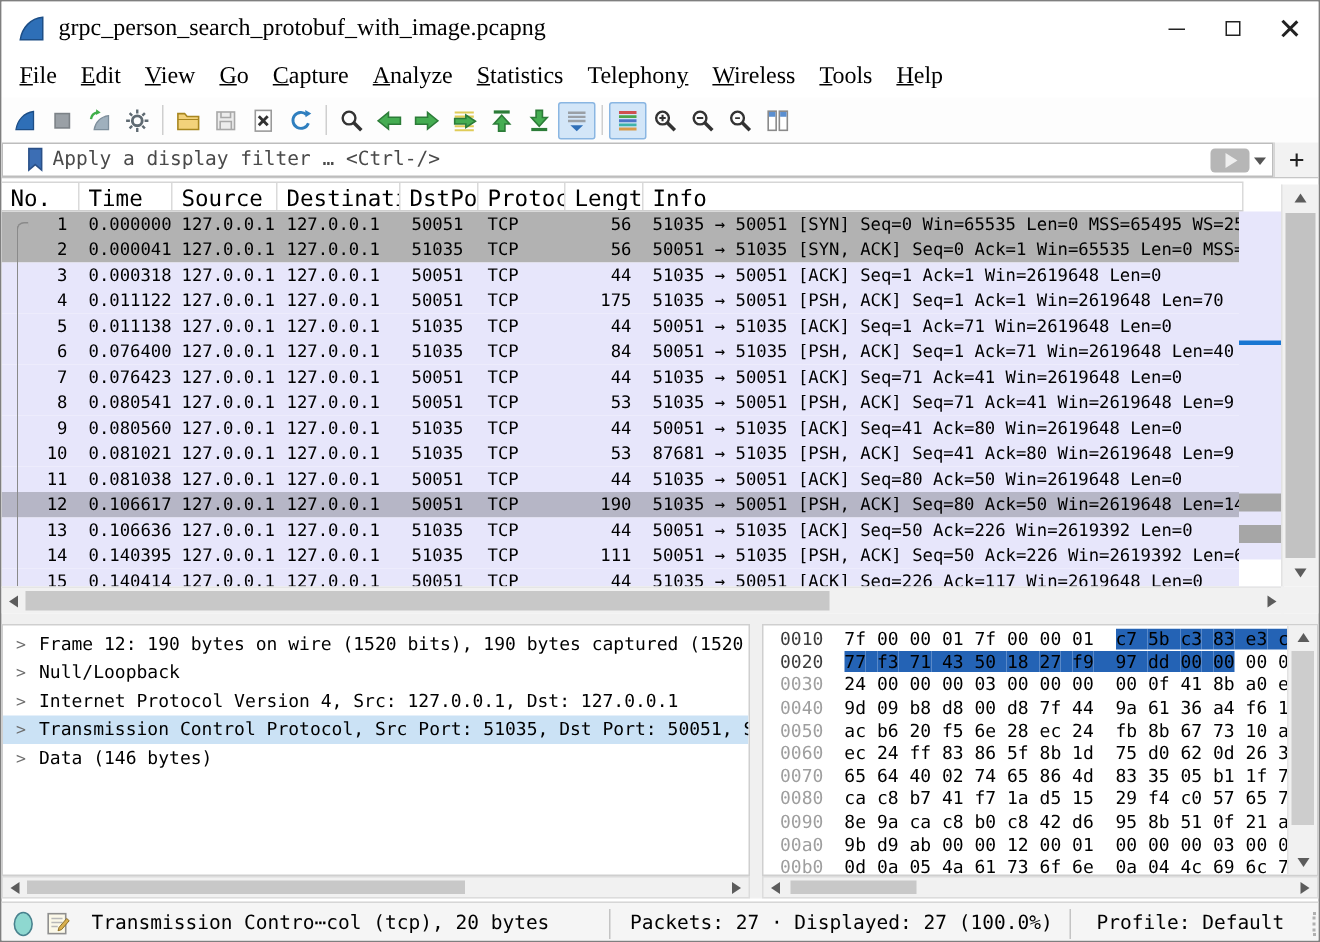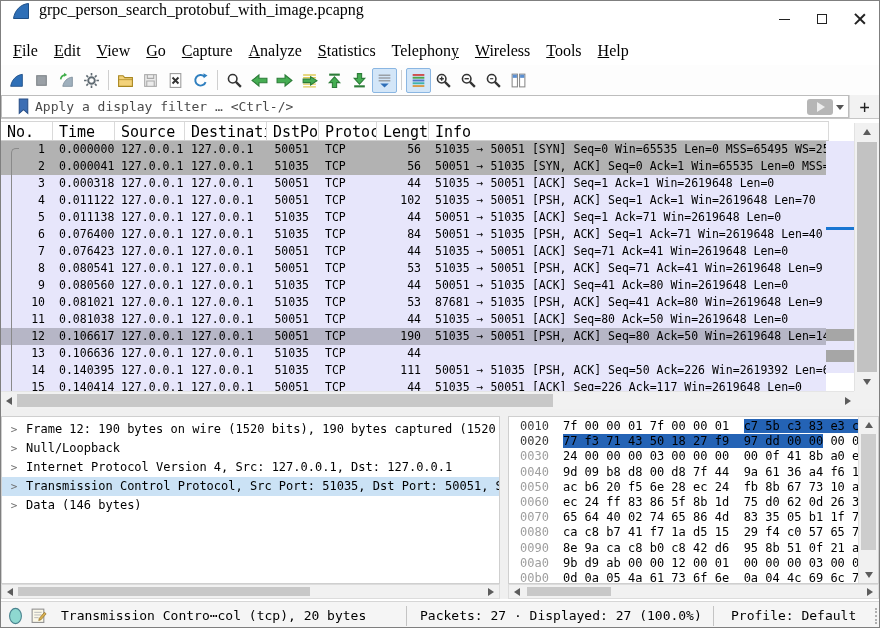--- a/index.html
+++ b/index.html
@@ -1,20 +1,20 @@
 <!DOCTYPE html>
 <html><head>
 <meta charset="utf-8">
 <style>
   html,body{margin:0;padding:0;background:#d8d8d8;}
   *{box-sizing:border-box;}
   #win{position:relative;width:880px;height:628px;background:#fff;border:1px solid #7f7f7f;
        font-family:"DejaVu Sans Mono",monospace;overflow:hidden;color:#000;}
   
-  .titlebar{position:absolute;left:0;top:0;right:0;height:36px;display:flex;align-items:flex-start;background:#fff;}
+  .titlebar{position:absolute;left:0;top:0;right:0;height:36px;display:flex;align-items:center;background:#fff;}
   .app-icon{margin:0 8px 0 10px;display:flex;}
   .title-text{font-family:"Liberation Serif",serif;font-size:16px;}
   .win-controls{margin-left:auto;display:flex;height:36px;}
   .win-btn{width:38px;height:36px;display:flex;align-items:center;justify-content:center;}
   .glyph-min{width:11px;height:1px;background:#222;}
   .glyph-max{width:10px;height:10px;border:1px solid #222;}
   .glyph-close{position:relative;width:12px;height:12px;}
   .glyph-close::before,.glyph-close::after{content:"";position:absolute;left:5px;top:-1px;width:1.5px;height:14px;background:#222;}
   .glyph-close::before{transform:rotate(45deg);}  .glyph-close::after{transform:rotate(-45deg);}
   
@@ -325,21 +325,21 @@
           <span class="c-len">44</span>
           <span class="c-info">51035 → 50051 [ACK] Seq=1 Ack=1 Win=2619648 Len=0</span>
         </div>
         <div class="prow tcp">
           <span class="c-no">4</span>
           <span class="c-time">0.011122</span>
           <span class="c-src">127.0.0.1</span>
           <span class="c-dst">127.0.0.1</span>
           <span class="c-dport">50051</span>
           <span class="c-proto">TCP</span>
-          <span class="c-len">102</span>
+          <span class="c-len">175</span>
           <span class="c-info">51035 → 50051 [PSH, ACK] Seq=1 Ack=1 Win=2619648 Len=70</span>
         </div>
         <div class="prow tcp">
           <span class="c-no">5</span>
           <span class="c-time">0.011138</span>
           <span class="c-src">127.0.0.1</span>
           <span class="c-dst">127.0.0.1</span>
           <span class="c-dport">51035</span>
           <span class="c-proto">TCP</span>
           <span class="c-len">44</span>
@@ -416,20 +416,21 @@
           <span class="c-info">51035 → 50051 [PSH, ACK] Seq=80 Ack=50 Win=2619648 Len=146</span>
         </div>
         <div class="prow tcp">
           <span class="c-no">13</span>
           <span class="c-time">0.106636</span>
           <span class="c-src">127.0.0.1</span>
           <span class="c-dst">127.0.0.1</span>
           <span class="c-dport">51035</span>
           <span class="c-proto">TCP</span>
           <span class="c-len">44</span>
+          <span class="c-info">50051 → 51035 [ACK] Seq=50 Ack=226 Win=2619392 Len=0</span>
         </div>
         <div class="prow tcp">
           <span class="c-no">14</span>
           <span class="c-time">0.140395</span>
           <span class="c-src">127.0.0.1</span>
           <span class="c-dst">127.0.0.1</span>
           <span class="c-dport">51035</span>
           <span class="c-proto">TCP</span>
           <span class="c-len">111</span>
           <span class="c-info">50051 → 51035 [PSH, ACK] Seq=50 Ack=226 Win=2619392 Len=67</span>

